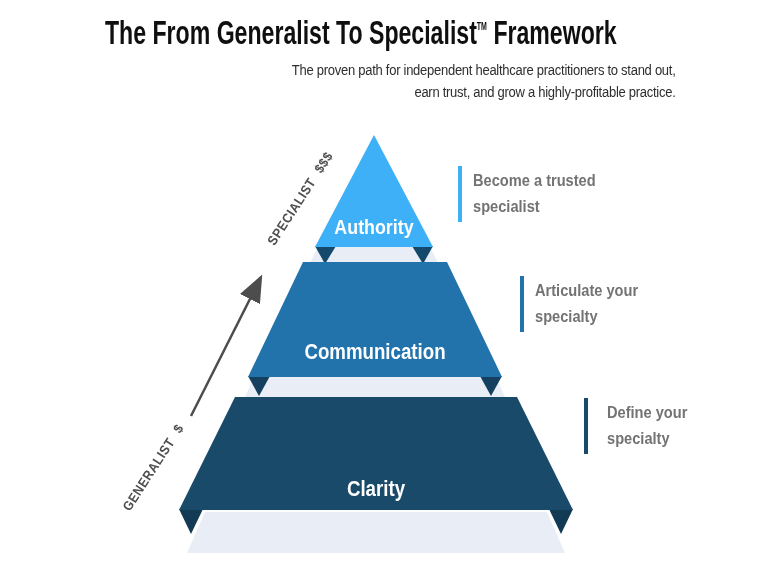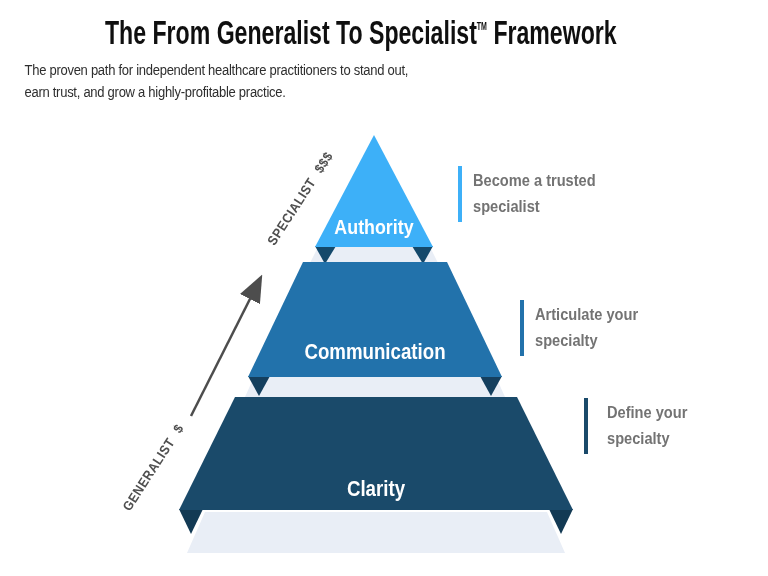--- a/index.html
+++ b/index.html
@@ -1,20 +1,20 @@
 <!DOCTYPE html>
 <html><head>
 <meta charset="utf-8">
 <style>
   html,body{margin:0;padding:0;}
   body{
     width:768px;height:576px;position:relative;background:#ffffff;
     font-family:"Liberation Sans",sans-serif;overflow:hidden;
   }
-  .header{position:absolute;top:14px;left:0;width:700px;text-align:left;}
+  .header{position:absolute;top:14px;left:0;width:700px;text-align:right;}
   .title{
     font-size:33px;font-weight:700;color:#0f0f0f;white-space:nowrap;
     transform:scaleX(0.70);transform-origin:center top;letter-spacing:0;
     line-height:1.15;
   }
   .title .tm{font-size:10px;font-weight:700;position:relative;top:-14px;letter-spacing:0;}
   .subtitle{
     margin-top:7px;font-size:14px;line-height:22px;color:#2e2e2e;font-weight:400;
     transform:scaleX(0.93);transform-origin:center top;letter-spacing:-0.3px;
   }
@@ -80,21 +80,21 @@
   <text class="path-label" transform="translate(304,201) rotate(-57) scale(0.9 1)" text-anchor="middle">SPECIALIST $$$</text>
   <text class="path-label" transform="translate(157,470) rotate(-57) scale(0.9 1)" text-anchor="middle">GENERALIST $</text>
 </svg>
 
 <div class="annotation annotation-1" style="border-left-color: rgb(61, 176, 248);">
   <div class="txt">
     <div>Become a trusted</div>
     <div>specialist</div>
   </div>
 </div>
-<div class="annotation annotation-2" style="border-left-color: rgb(34, 114, 171); margin-top: 24px;">
+<div class="annotation annotation-2" style="border-left-color: rgb(34, 114, 171);">
   <div class="txt">
     <div>Articulate your</div>
     <div>specialty</div>
   </div>
 </div>
 <div class="annotation annotation-3" style="border-left-color: rgb(26, 74, 106); padding-left: 19px;">
   <div class="txt">
     <div>Define your</div>
     <div>specialty</div>
   </div>

